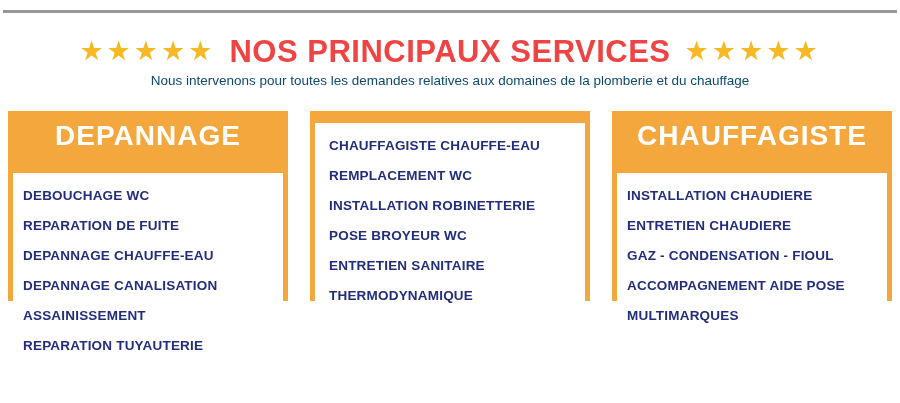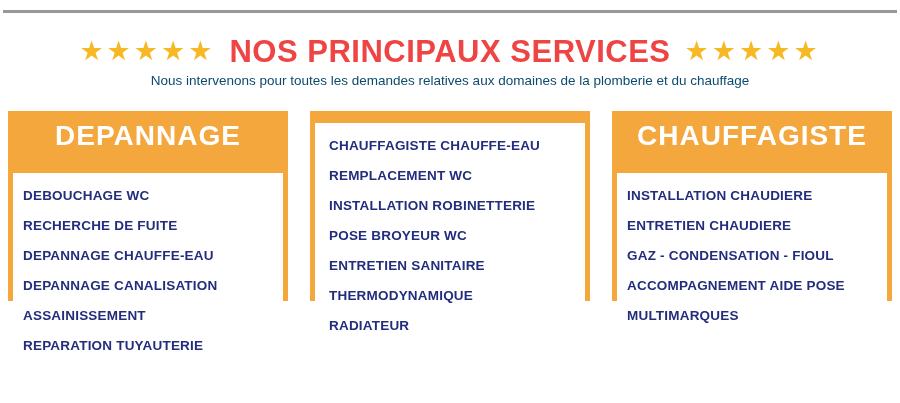--- a/index.html
+++ b/index.html
@@ -111,37 +111,36 @@
   </div>
 
   <div class="subtitle">Nous intervenons pour toutes les demandes relatives aux domaines de la plomberie et du chauffage</div>
 
   <div class="columns">
 
     <section class="col">
       <div class="col-header">DEPANNAGE</div>
       <div class="col-body">
         <div class="item">DEBOUCHAGE WC</div>
-        <div class="item">RECHERCHE DE FUITE</div>
+        <div class="item">REPARATION DE FUITE</div>
         <div class="item">DEPANNAGE CHAUFFE-EAU</div>
         <div class="item">DEPANNAGE CANALISATION</div>
         <div class="item">ASSAINISSEMENT</div>
         <div class="item">REPARATION TUYAUTERIE</div>
       </div>
     </section>
 
     <section class="col">
       <div class="col-body" style="padding-left:14px;">
         <div class="item">CHAUFFAGISTE CHAUFFE-EAU</div>
         <div class="item">REMPLACEMENT WC</div>
         <div class="item">INSTALLATION ROBINETTERIE</div>
         <div class="item">POSE BROYEUR WC</div>
         <div class="item">ENTRETIEN SANITAIRE</div>
         <div class="item">THERMODYNAMIQUE</div>
-        <div class="item">RADIATEUR</div>
       </div>
     </section>
 
     <section class="col">
       <div class="col-header">CHAUFFAGISTE</div>
       <div class="col-body" style="">
         <div class="item">INSTALLATION CHAUDIERE</div>
         <div class="item">ENTRETIEN CHAUDIERE</div>
         <div class="item">GAZ - CONDENSATION - FIOUL</div>
         <div class="item">ACCOMPAGNEMENT AIDE POSE</div>

